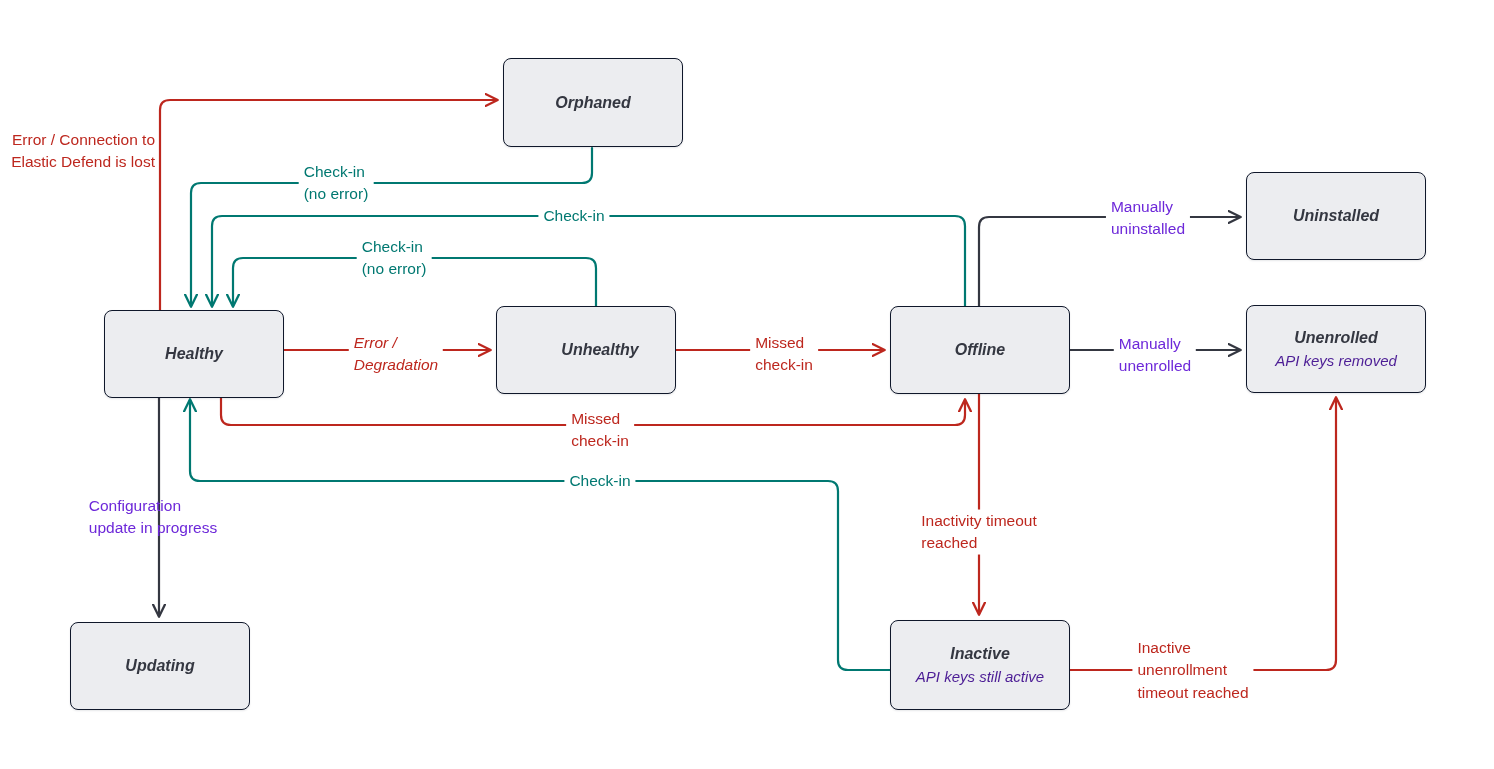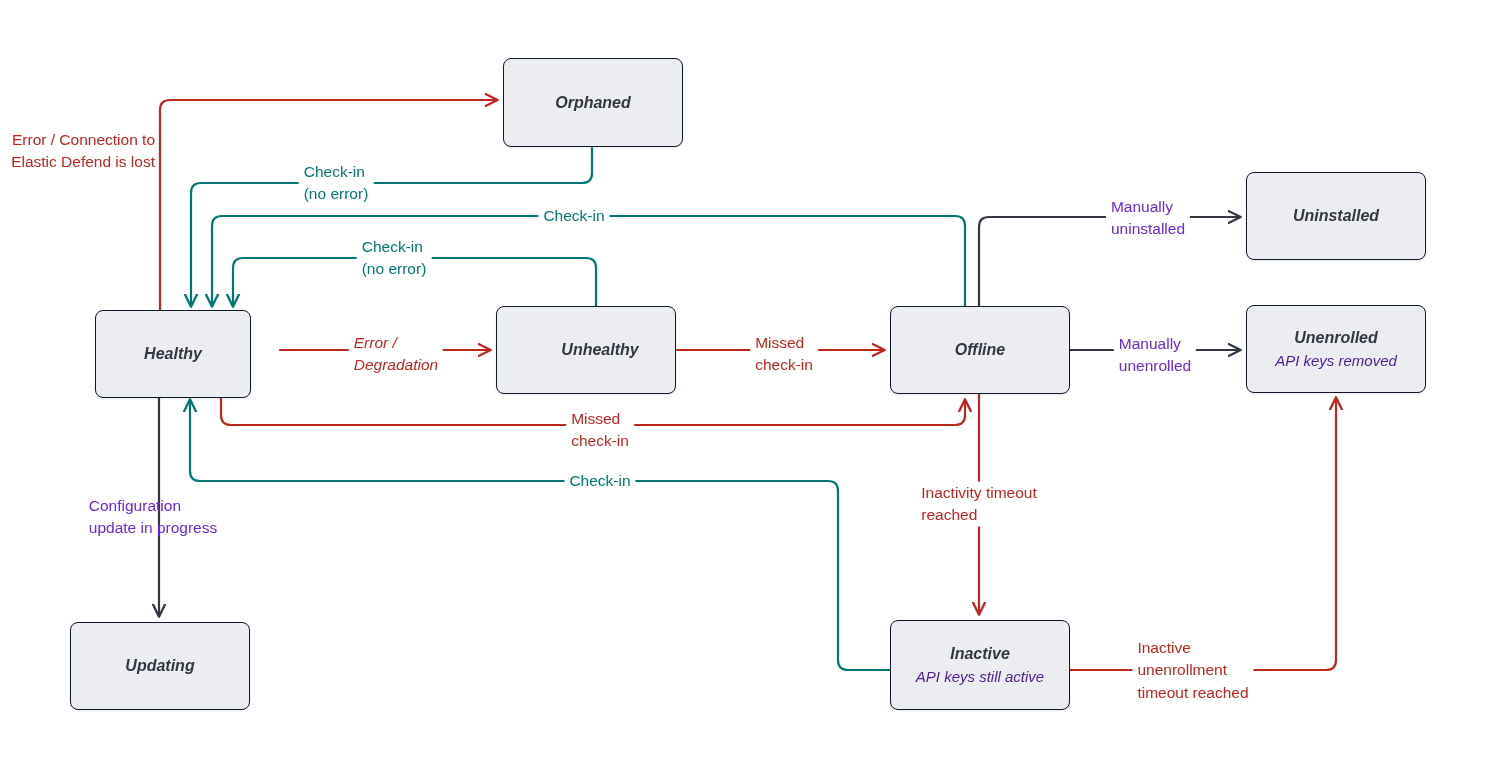--- a/index.html
+++ b/index.html
@@ -118,21 +118,21 @@
 
     <path class="e red" marker-end="url(#arrow-red)" d="M 1070 670 L 1326 670 Q 1336 670 1336 660 L 1336 398"></path>
 
     <path class="e black" marker-end="url(#arrow-black)" d="M 159 397 L 159 616"></path>
   </svg>
 
   <div class="node" style="left:503px; top:58px; width:180px; height:89px;">
     <div class="node-title">Orphaned</div>
   </div>
 
-  <div class="node" style="left:95px; top:310px; width:156px; height:88px;">
+  <div class="node" style="left:104px; top:310px; width:180px; height:88px;">
     <div class="node-title">Healthy</div>
   </div>
 
   <div class="node" style="left:496px; top:306px; width:180px; height:88px;padding-left:28px;">
     <div class="node-title">Unhealthy</div>
   </div>
 
   <div class="node" style="left:890px; top:306px; width:180px; height:88px;">
     <div class="node-title">Offline</div>
   </div>
@@ -176,21 +176,21 @@
 check-in</div>
 
   <div class="edge-label lbl-green" style="left:600px; top:481px;">Check-in</div>
 
   <div class="edge-label lbl-dark" style="left:1148px; top:218px;">Manually
 uninstalled</div>
 
   <div class="edge-label lbl-dark" style="left:1155px; top:355px;">Manually
 unenrolled</div>
 
-  <div class="edge-label lbl-red" style="left:979px; top:504px;">Inactivity timeout
+  <div class="edge-label lbl-red" style="left:979px; top:532px;">Inactivity timeout
 reached</div>
 
   <div class="edge-label lbl-red" style="left:1193px; top:671px;">Inactive
 unenrollment
 timeout reached</div>
 
   <div class="edge-label lbl-dark no-bg" style="left:153px; top:517px;">Configuration
 update in progress</div>
 
 </div>

